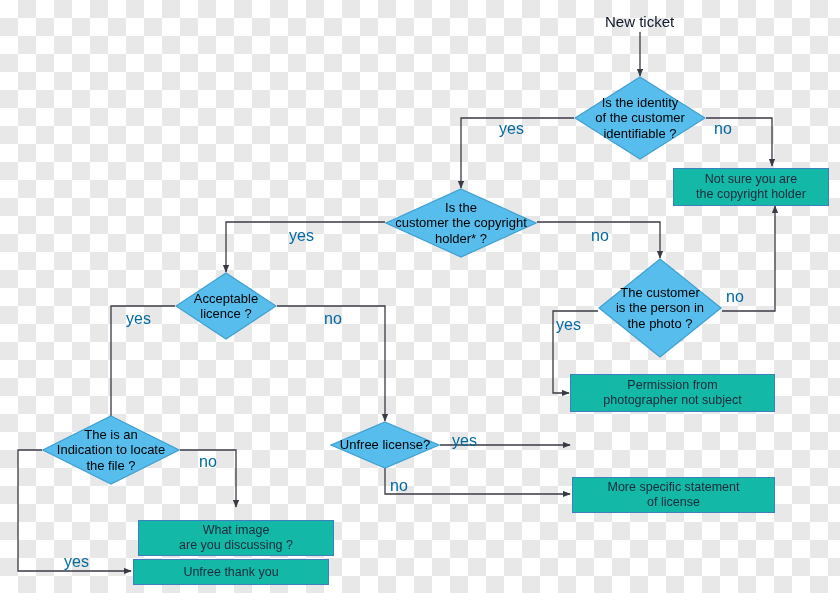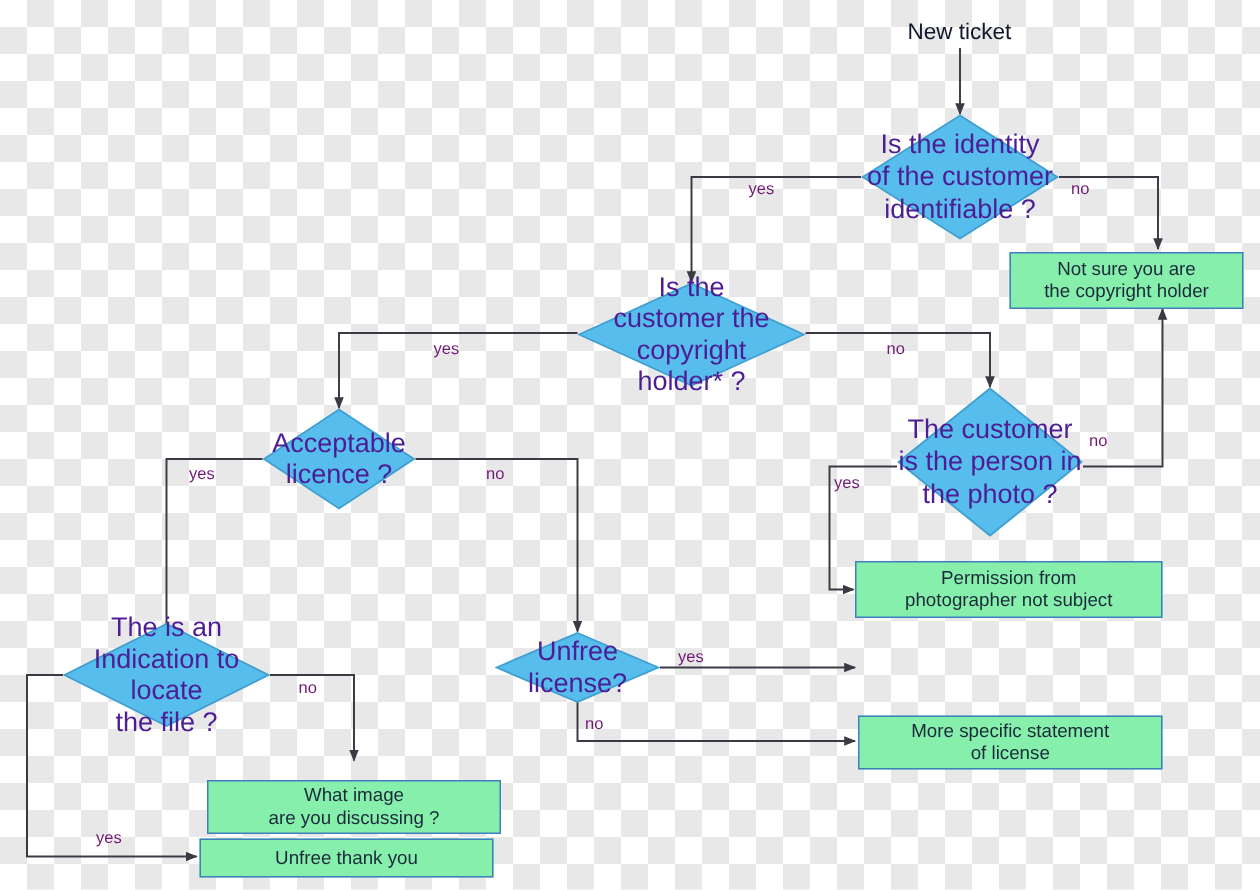--- a/index.html
+++ b/index.html
@@ -37,48 +37,48 @@
     box-sizing: border-box;
     display: flex;
     align-items: center;
     justify-content: center;
     text-align: center;
     color: #1b2a3a;
     line-height: 1.18;
     white-space: pre-line;
   }
   .rect {
-    background: #86efac;
+    background: #14b8a6;
     border: 1px solid #3f7fbf;
     font-size: 12.5px;
   }
   .diamond-wrap {
     position: absolute;
   }
   .diamond-shape {
     position: absolute;
     inset: 0;
   }
   .diamond-label {
     position: absolute;
     inset: 0;
     display: flex;
     align-items: center;
     justify-content: center;
     text-align: center;
-    font-size: 18px;
-    color: #4c1d95;
+    font-size: 13px;
+    color: #000000;
     line-height: 1.18;
     white-space: pre-line;
     pointer-events: none;
   }
   .edge-label {
     position: absolute;
-    font-size: 11px;
-    color: #701a75;
+    font-size: 16px;
+    color: #0369a1;
     white-space: nowrap;
   }
   .plain-label {
     position: absolute;
     font-size: 15px;
     color: #0f172a;
     white-space: nowrap;
   }
 </style>
 </head>

